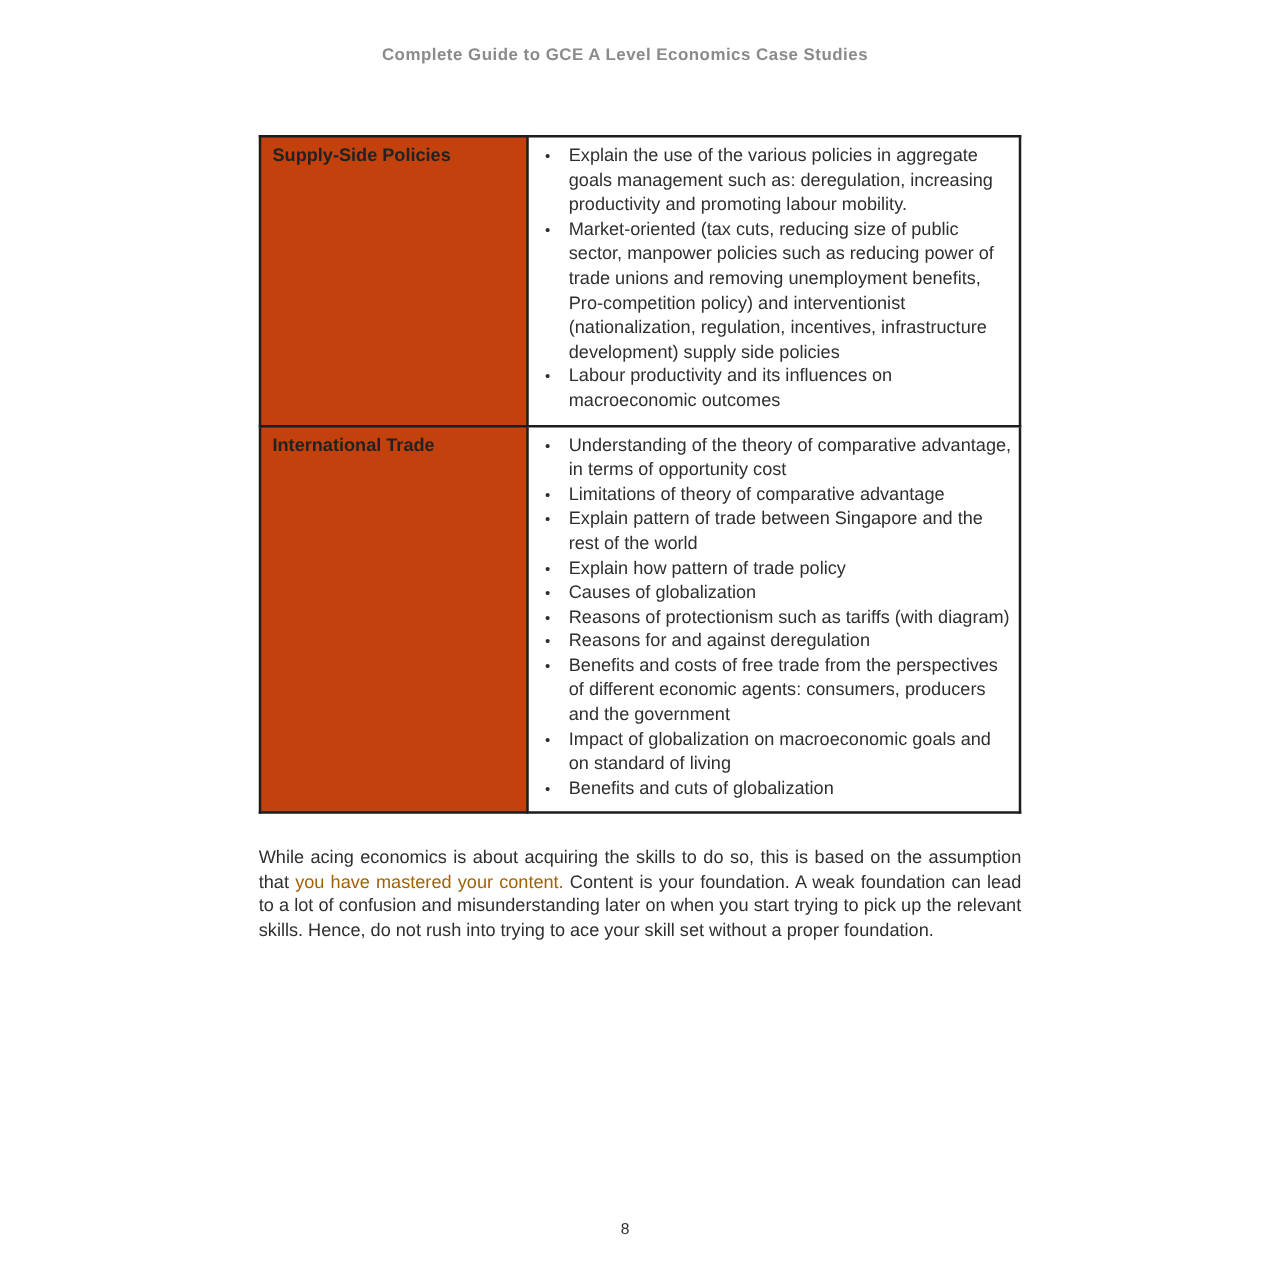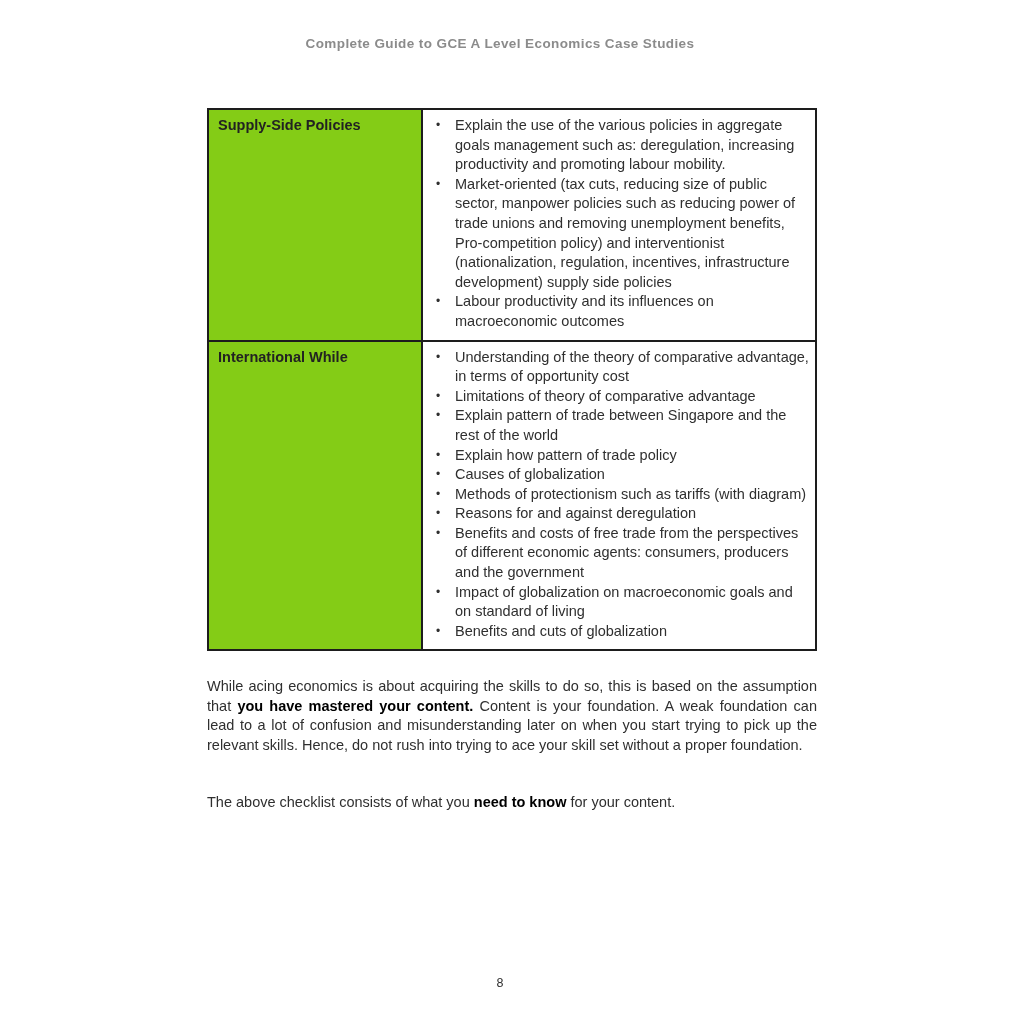--- a/index.html
+++ b/index.html
@@ -30,21 +30,21 @@
     width: 610px;
     border-collapse: collapse;
     table-layout: fixed;
   }
   .checklist-table td {
     border: 2px solid #1d1d1d;
     vertical-align: top;
   }
   td.row-heading {
     width: 193px;
-    background: #84cc16;
+    background: #c2410c;
     font-weight: 700;
     font-size: 14.5px;
     padding: 7px 10px 7px 9px;
     color: #222222;
   }
   td.row-bullets {
     background: #ffffff;
     padding: 6px 6px 8px 0;
   }
   ul.bullet-list {
@@ -92,21 +92,21 @@
     text-align: justify;
   }
   .closing-paragraph {
     position: absolute;
     left: 207px;
     top: 793px;
     width: 620px;
     font-size: 14.5px;
     line-height: 19.6px;
   }
-  .bold-inline { font-weight: 700; color: #000000; }
+  .bold-inline { font-weight: 400; color: #a16207; }
   .page-number {
     position: absolute;
     top: 976px;
     left: 0;
     width: 100%;
     text-align: center;
     font-size: 12.5px;
     color: #2f2f2f;
   }
 </style>
@@ -133,21 +133,21 @@
               <span class="bullet-text">Market-oriented (tax cuts, reducing size of public sector, manpower policies such as reducing power of trade unions and removing unemployment benefits, Pro-competition policy) and interventionist (nationalization, regulation, incentives, infrastructure development) supply side policies</span>
             </li>
               <li class="bullet-item">
               <span class="bullet-dot">•</span>
               <span class="bullet-text">Labour productivity and its influences on macroeconomic outcomes</span>
             </li>
             </ul>
         </td>
       </tr>
       <tr>
-        <td class="row-heading">International While</td>
+        <td class="row-heading">International Trade</td>
         <td class="row-bullets">
           <ul class="bullet-list">
 
           <li class="bullet-item">
               <span class="bullet-dot">•</span>
               <span class="bullet-text">Understanding of the theory of comparative advantage, in terms of opportunity cost</span>
             </li>
               <li class="bullet-item">
               <span class="bullet-dot">•</span>
               <span class="bullet-text">Limitations of theory of comparative advantage</span>
@@ -159,21 +159,21 @@
               <li class="bullet-item">
               <span class="bullet-dot">•</span>
               <span class="bullet-text">Explain how pattern of trade policy</span>
             </li>
               <li class="bullet-item">
               <span class="bullet-dot">•</span>
               <span class="bullet-text">Causes of globalization</span>
             </li>
               <li class="bullet-item">
               <span class="bullet-dot">•</span>
-              <span class="bullet-text">Methods of protectionism such as tariffs (with diagram)</span>
+              <span class="bullet-text">Reasons of protectionism such as tariffs (with diagram)</span>
             </li>
               <li class="bullet-item">
               <span class="bullet-dot">•</span>
               <span class="bullet-text">Reasons for and against deregulation</span>
             </li>
               <li class="bullet-item">
               <span class="bullet-dot">•</span>
               <span class="bullet-text">Benefits and costs of free trade from the perspectives of different economic agents: consumers, producers and the government</span>
             </li>
               <li class="bullet-item">
@@ -189,19 +189,16 @@
       </tr>
     </tbody>
   </table>
 
   <div class="tip-row">
     <div class="tip-text">
       <span>While acing economics is about acquiring the skills to do so, this is based on the assumption that </span><span class="bold-inline">you have mastered your content.</span><span> Content is your foundation. A weak foundation can lead to a lot of confusion and misunderstanding later on when you start trying to pick up the relevant skills. Hence, do not rush into trying to ace your skill set without a proper foundation.</span>
     </div>
   </div>
 
-  <div class="closing-paragraph">
-    <span>The above checklist consists of what you </span><span class="bold-inline">need to know</span><span> for your content.</span>
-  </div>
 
   <div class="page-number">8</div>
 
 </div>
 
 </body></html>

